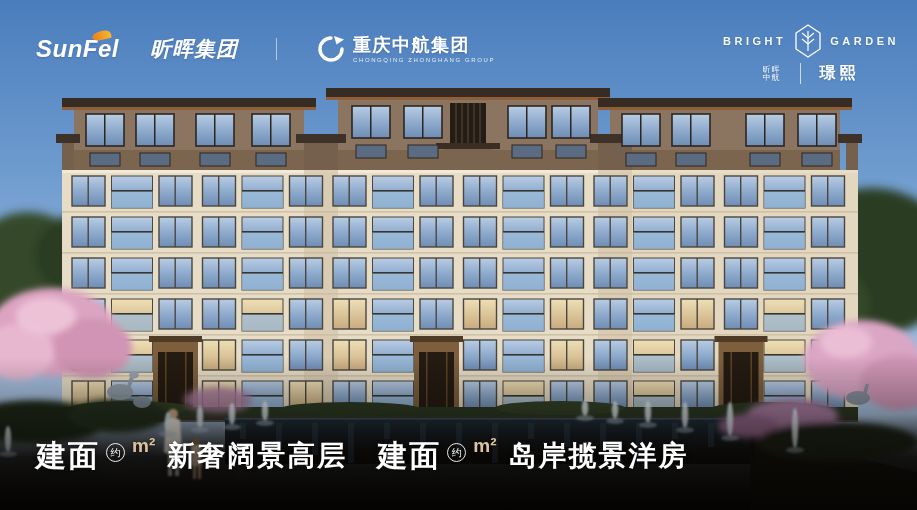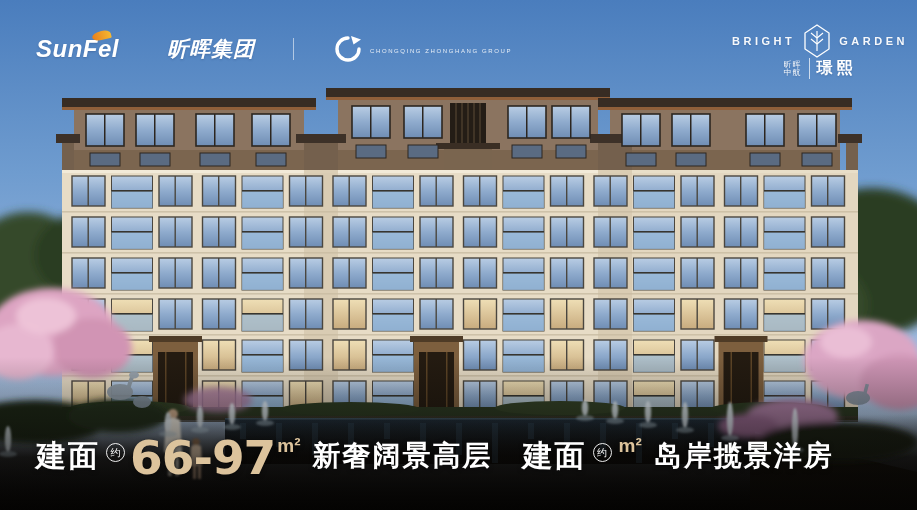--- a/index.html
+++ b/index.html
@@ -14,33 +14,33 @@
       linear-gradient(180deg,rgba(0,0,0,0) 70%,rgba(6,5,3,.50) 87%,rgba(4,3,2,.82) 100%),
       radial-gradient(135% 105% at 50% 30%,rgba(0,0,0,0) 60%,rgba(10,8,5,.32) 100%);
   }
   
   .brand-left{position:absolute;left:36px;top:34px;z-index:3;display:flex;align-items:center;color:#fff;gap:24px;}
   .sunfel{position:relative;font-size:24px;font-weight:bold;font-style:italic;letter-spacing:.5px;
     text-shadow:0 1px 2px rgba(40,70,120,.35);}
   .sunfel-accent{position:absolute;top:-4px;left:56px;width:19px;height:9px;
     background:linear-gradient(90deg,#e87f1a,#f6b832);
     border-radius:60% 60% 10% 60%;transform:rotate(-14deg);}
-  .sunfel-cn{font-size:21px;font-weight:bold;font-style:italic;margin-left:24px;letter-spacing:1px;
+  .sunfel-cn{font-size:21px;font-weight:bold;font-style:italic;margin-left:7px;letter-spacing:1px;
     text-shadow:0 1px 2px rgba(40,70,120,.35);}
   .brand-divider{width:1px;height:22px;background:rgba(255,255,255,.55);margin:0 14px;}
   .cahg{display:flex;align-items:center;}
   .cahg-icon{margin-right:8px;}
   .cahg-text{display:flex;flex-direction:column;line-height:1;}
   .cahg-cn{font-size:18px;font-weight:bold;letter-spacing:1.5px;text-shadow:0 1px 2px rgba(40,70,120,.35);}
   .cahg-en{font-size:6px;letter-spacing:1.6px;margin-top:3px;opacity:.85;}
-  .brand-right{position:absolute;right:8px;top:24px;z-index:3;width:178px;color:#fff;
+  .brand-right{position:absolute;right:17px;top:24px;z-index:3;width:178px;color:#fff;
     display:flex;flex-direction:column;align-items:center;text-shadow:0 1px 2px rgba(40,70,120,.3);}
   .bg-row1{display:flex;align-items:center;gap:9px;}
   .bg-en{font-size:11px;letter-spacing:3.5px;font-weight:bold;opacity:.95;}
-  .bg-row2{display:flex;align-items:center;gap:7px;}
+  .bg-row2{display:flex;align-items:center;gap:19px;margin-top:5px;}
   .bg-owner{display:flex;flex-direction:column;line-height:1;align-items:center;}
   .bg-owner span{font-size:8px;letter-spacing:1px;opacity:.95;}
   .bg-vline{width:1px;height:21px;background:rgba(255,255,255,.7);}
   .bg-name{font-size:16px;font-weight:bold;letter-spacing:4px;}
   
   .tagline{position:absolute;left:36px;top:436px;z-index:3;display:flex;align-items:flex-end;
     color:#fff;white-space:nowrap;text-shadow:0 1px 4px rgba(0,0,0,.55);}
   .seg{display:flex;align-items:center;}
   .seg + .seg{margin-left:30px;}
   .seg-label{font-size:30px;font-weight:bold;letter-spacing:2px;line-height:1;padding-bottom:4px;}
@@ -554,20 +554,21 @@
       <span class="sunfel-accent"></span>
     </div>
     <div class="sunfel-cn">昕晖集团</div>
     <div class="brand-divider"></div>
     <div class="cahg">
       <svg class="cahg-icon" width="30" height="30" viewBox="0 0 30 30">
         <path d="M16 4 A11 11 0 1 0 27 15" fill="none" stroke="#fff" stroke-width="3.4" stroke-linecap="round"></path>
         <path d="M19 2 L29 5.5 L21.5 10.5 Z" fill="#fff"></path>
       </svg>
       <div class="cahg-text">
+        <span class="cahg-cn">重庆中航集团</span>
         <span class="cahg-en">CHONGQING ZHONGHANG GROUP</span>
       </div>
     </div>
   </div>
 
   <div class="brand-right">
     <div class="bg-row1">
       <span class="bg-en">BRIGHT</span>
       <svg width="26" height="34" viewBox="0 0 26 34">
         <path d="M13 1 L25 9 L25 25 L13 33 L1 25 L1 9 Z" fill="none" stroke="#fff" stroke-width="1.3"></path>
@@ -583,21 +584,20 @@
       </div>
       <div class="bg-vline"></div>
       <span class="bg-name">璟熙</span>
     </div>
   </div>
 
   <div class="tagline">
     <div class="seg">
       <span class="seg-label">建面</span>
       <span class="seg-approx">约</span>
-      <span class="seg-range">66-97</span>
       <span class="seg-unit">m²</span>
       <span class="seg-desc">新奢阔景高层</span>
     </div>
     <div class="seg">
       <span class="seg-label">建面</span>
       <span class="seg-approx">约</span>
       <span class="seg-unit">m²</span>
       <span class="seg-desc">岛岸揽景洋房</span>
     </div>
   </div>

